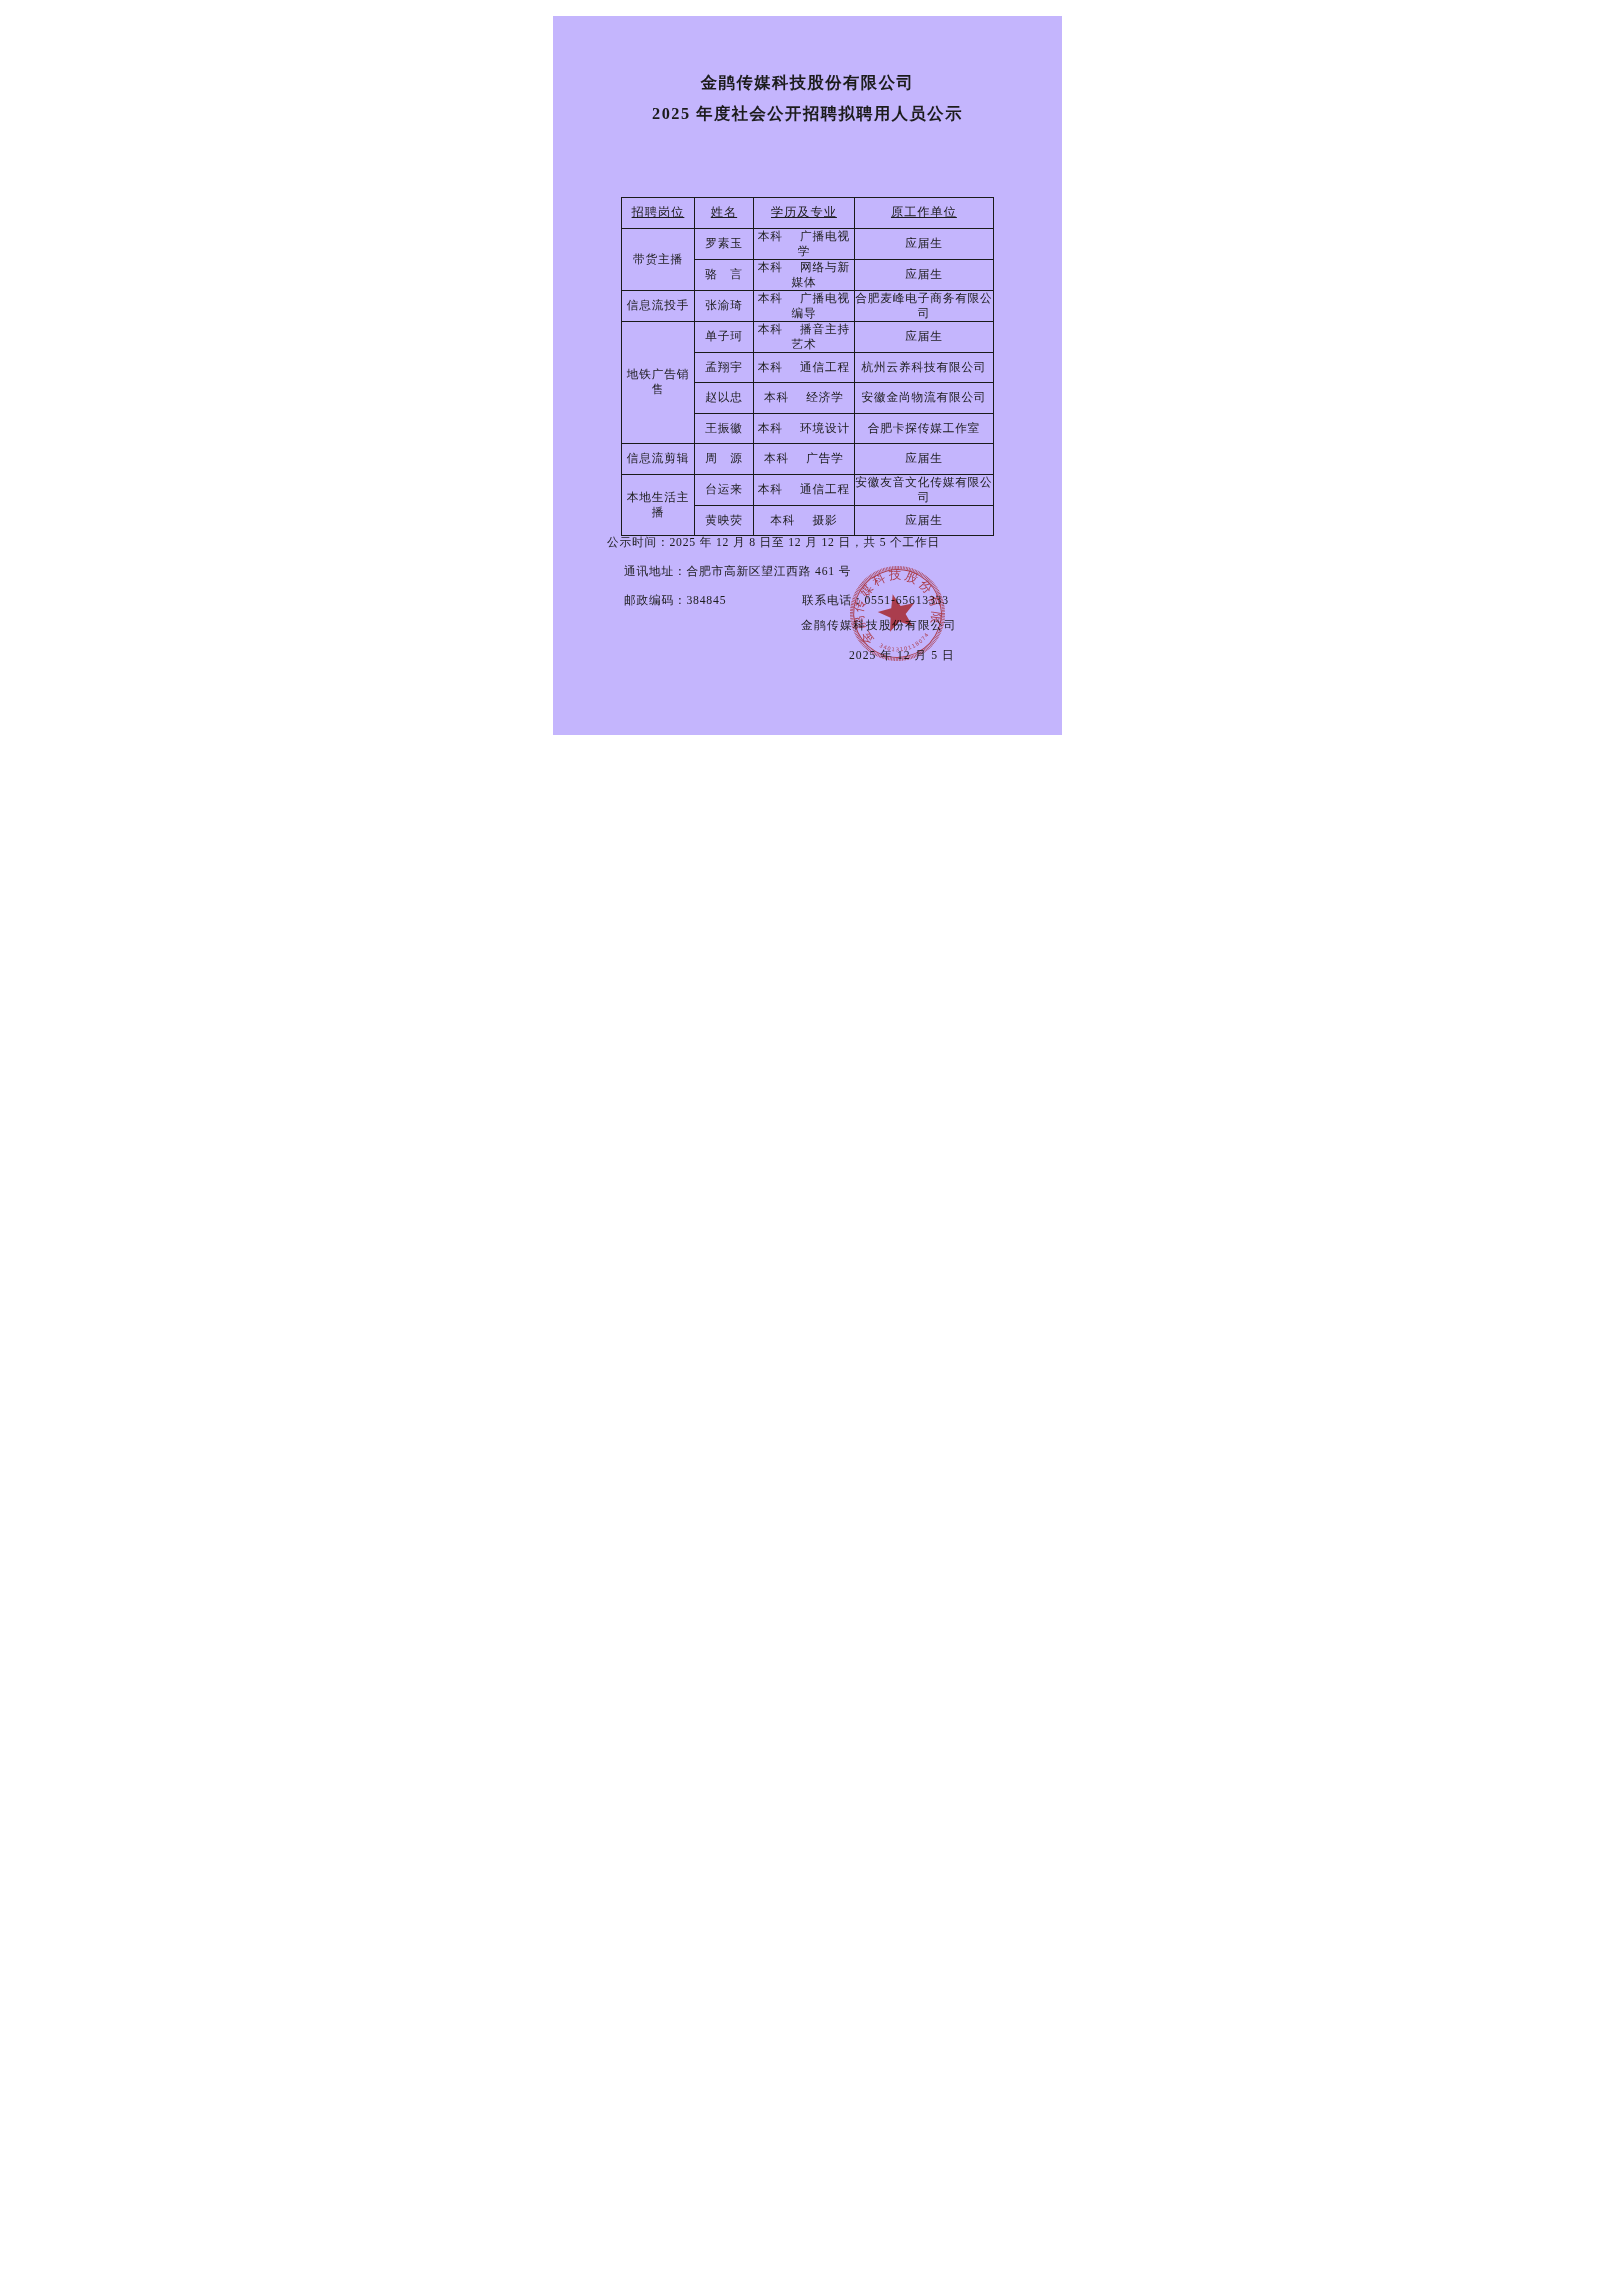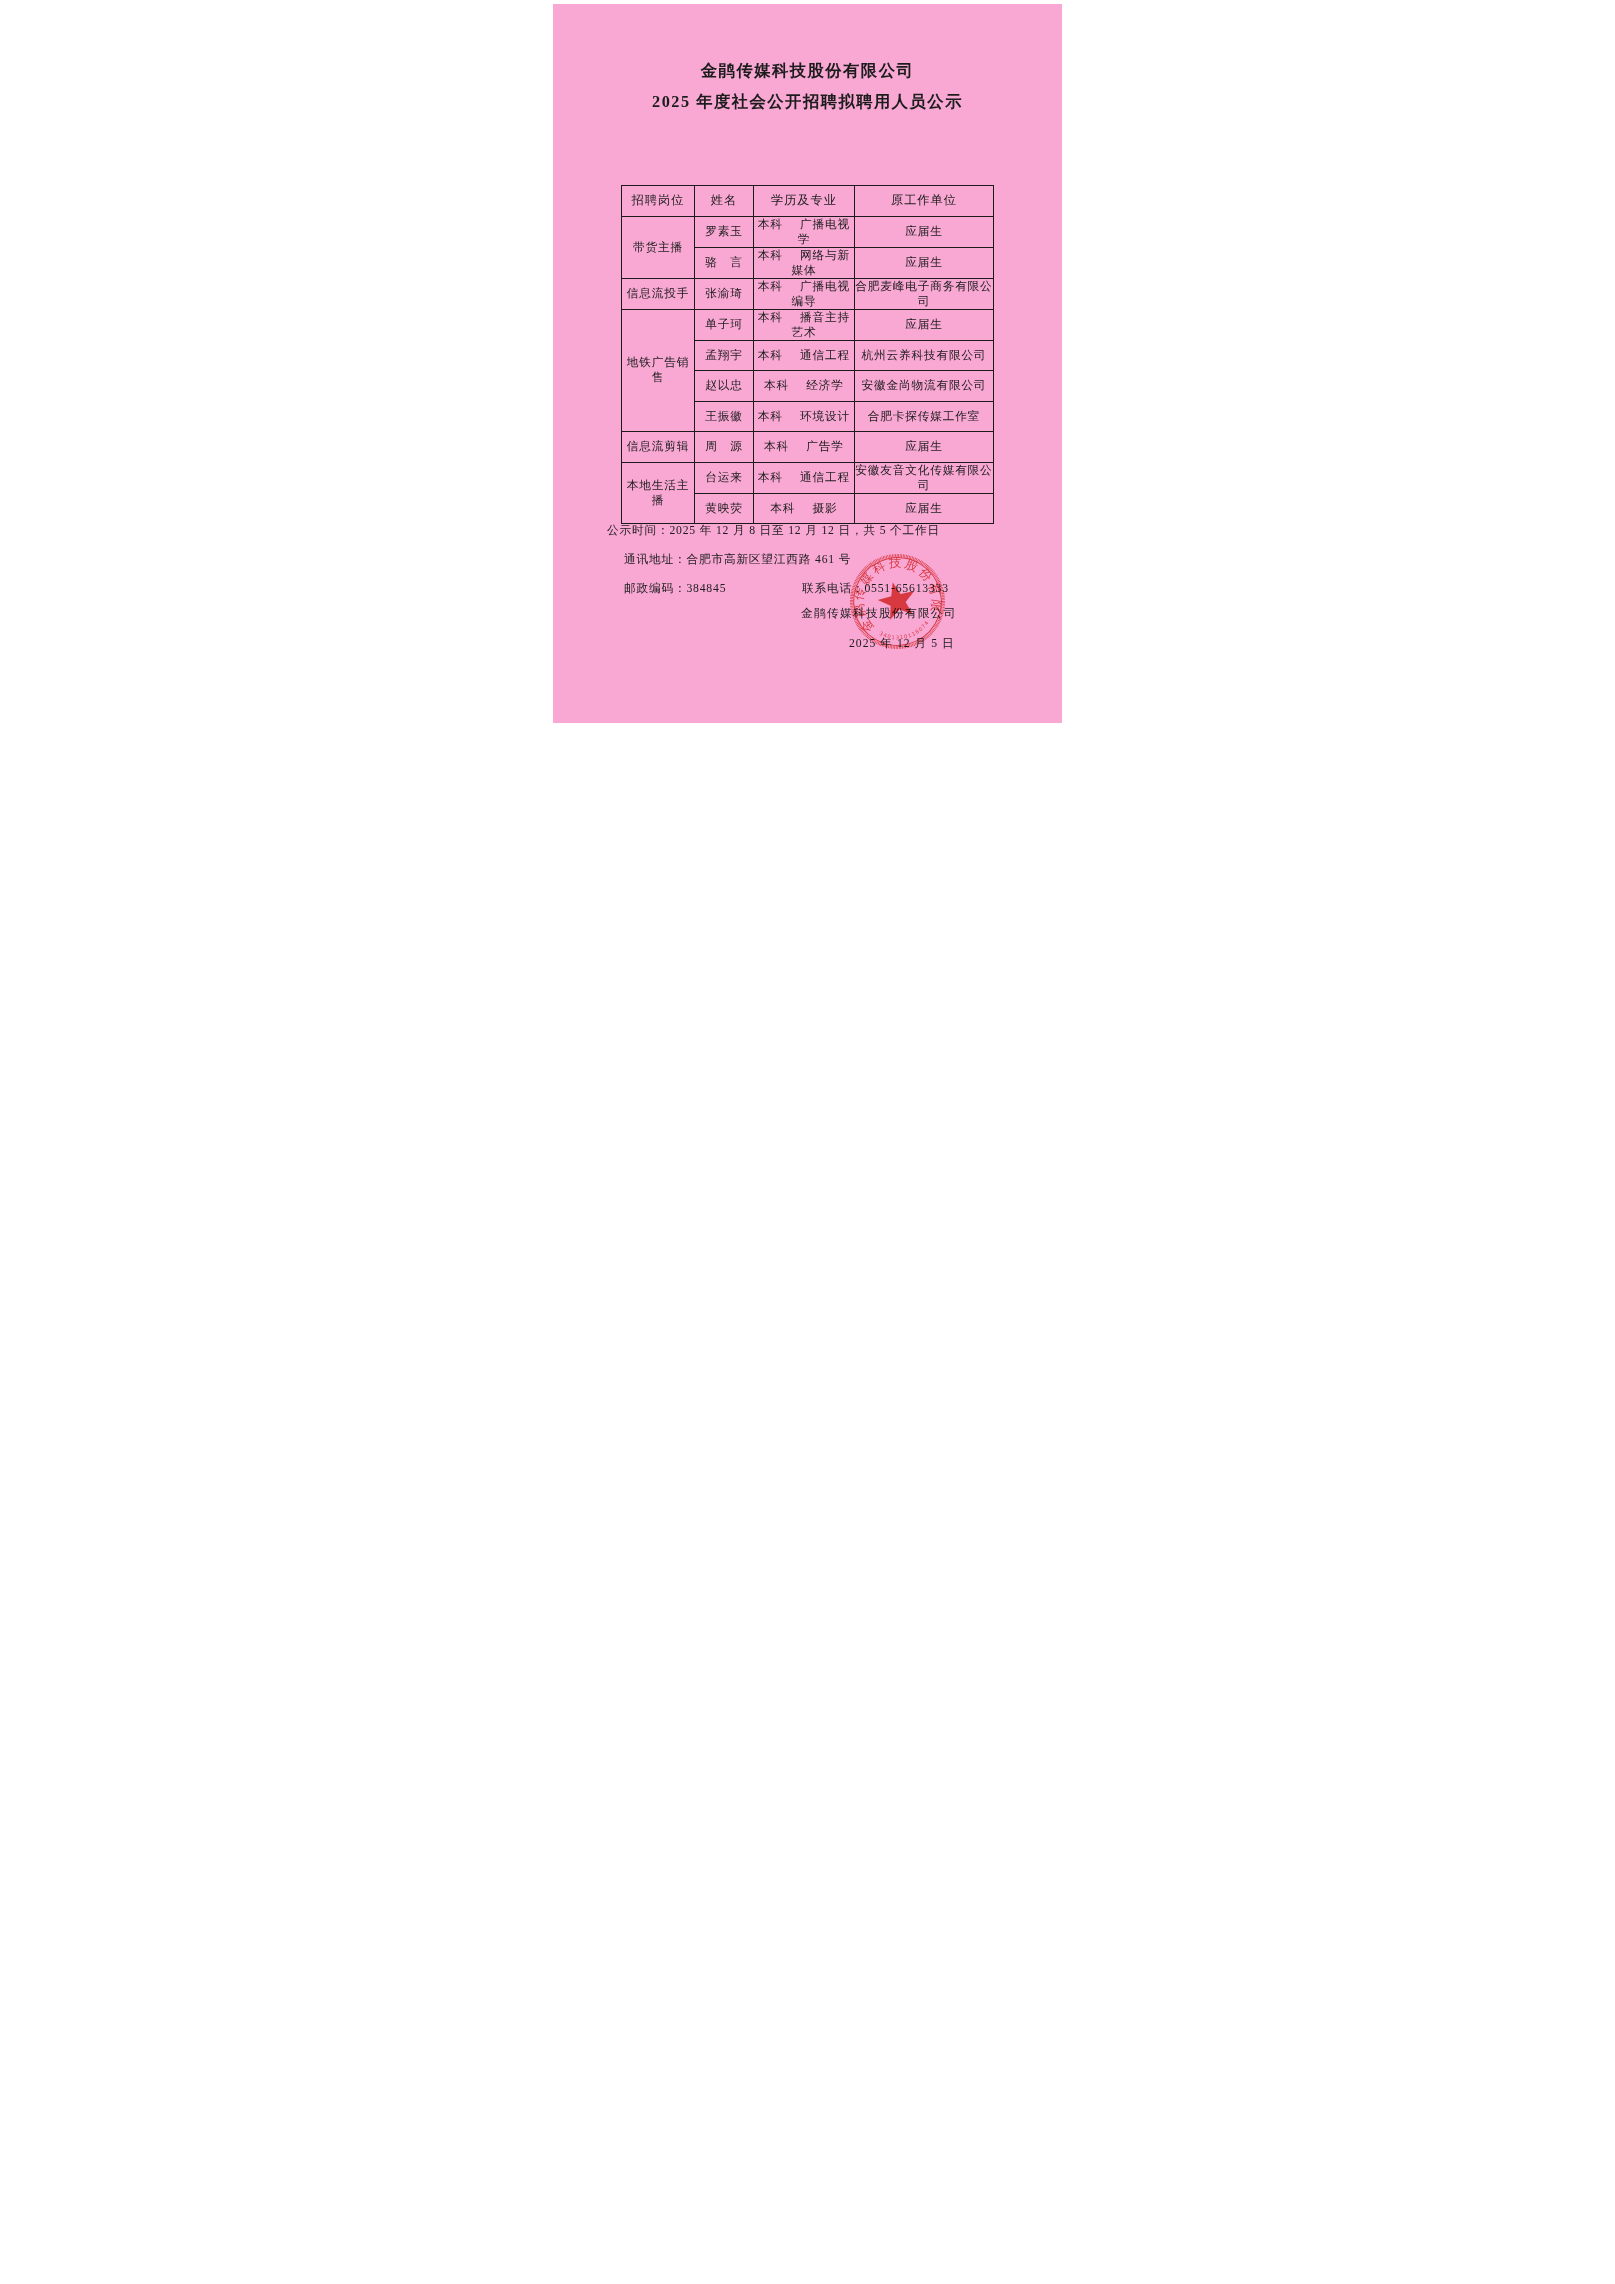--- a/index.html
+++ b/index.html
@@ -1,19 +1,19 @@
 <!DOCTYPE html>
 <html style="font-size:8.1px"><head>
 <meta charset="utf-8">
 <title>公示</title>
 <style>
   html,body{margin:0;padding:0;background:#ffffff;}
   .page{
-    position:relative; width:509px; height:719px; margin:4px auto;
-    background:#f9a8d4; color:#1c1c1c; overflow:hidden;
+    position:relative; width:509px; height:719px; margin:16px auto;
+    background:#c4b5fd; color:#1c1c1c; overflow:hidden;
     font-family:"Liberation Serif","DejaVu Serif",serif;
   }
   .title{
     position:absolute; left:0; right:0; text-align:center;
     font-size:16.3px; font-weight:bold; letter-spacing:1.5px; white-space:nowrap;
   }
   .title-1{top:56px;}
   .title-2{top:87px;}
   .intro{
     position:absolute; top:110px; left:68px; width:373px;
@@ -22,21 +22,21 @@
   }
   table.hire{
     position:absolute; top:181px; left:68px; width:373px;
     border-collapse:collapse; table-layout:fixed;
     font-size:11.7px;
   }
   table.hire, table.hire th, table.hire td{border:1px solid #1a1a1a;}
   table.hire{border-width:1.3px;}
   table.hire th{
     height:29.5px; font-weight:normal; font-size:12.2px; letter-spacing:1px;
-    text-align:center; vertical-align:middle; border-bottom-width:1.8px; padding:0;
+    text-align:center; vertical-align:middle; border-bottom-width:1.8px; padding:0;text-decoration:underline;
   }
   table.hire td{height:29.5px; vertical-align:middle; padding:0; text-align:center; letter-spacing:0.8px;}
   td.edu-cell{text-align:left; padding-left:8.1px;}
   td.edu-cell .major{margin-left:17.3px;}
   .footer-line{position:absolute; font-size:11.7px; letter-spacing:0.8px; white-space:nowrap;}
   .f-period{top:519px; left:54px;}
   .f-address{top:548px; left:71px;}
   .f-postal{top:577px; left:71px;}
   .f-phone{top:577px; left:249px;}
   .f-company{top:602px; left:248px; letter-spacing:1.3px;}

